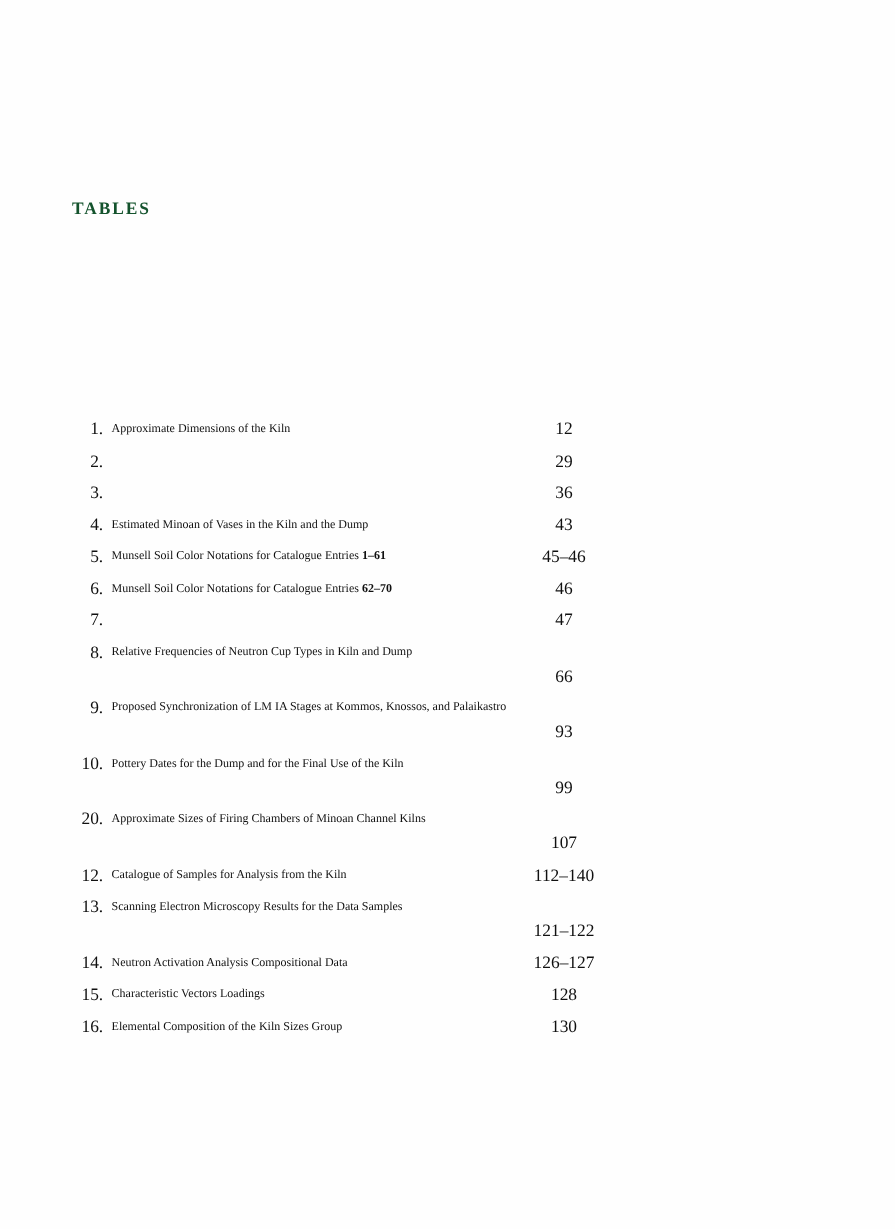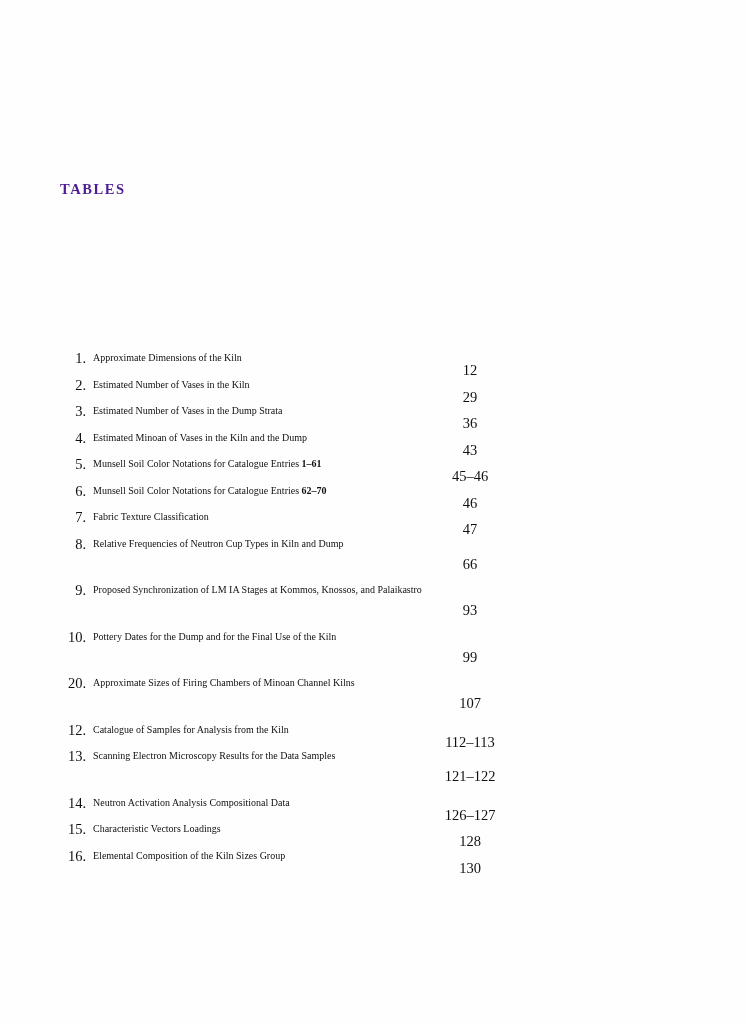--- a/index.html
+++ b/index.html
@@ -23,22 +23,21 @@
     height: 1024px;
     background: #fefefe;
   }
   .page-title {
     position: absolute;
     left: 60px;
     top: 166px;
     font-size: 14.5px;
     letter-spacing: 1.6px;
     font-weight: 600;
-    color: #4c1d95;
-    margin-top: 15px;
+    color: #14532d;
   }
   .toc {
     position: absolute;
     left: 60px;
     top: 348px;
     width: 430px;
   }
   .toc-row {
     position: relative;
     display: block;
@@ -73,46 +72,44 @@
     text-align: center;
     font-size: 14.5px;
     line-height: 20px;
   }
   .page-no.wide {
     left: 372px;
     width: 76px;
   }
   .row-h2 { min-height: 40px; }
   .row-h2 .page-no { top: 20px; }
-  .page-no.top { top: 12px; }
+  .page-no.top { top: 0; }
 </style>
 </head>
 <body>
 
 <div class="page">
 
   <div class="page-title">TABLES</div>
 
   <div class="toc">
 
     <div class="toc-row">
       <span class="num">1.</span>
       <span class="title-cell">Approximate Dimensions of the Kiln</span>
       <span class="page-no top">12</span>
     </div>
 
     <div class="toc-row">
       <span class="num">2.</span>
-      <span class="title-cell">Estimated Number of Vases in the Kiln</span>
       <span class="page-no top">29</span>
     </div>
 
     <div class="toc-row">
       <span class="num">3.</span>
-      <span class="title-cell">Estimated Number of Vases in the Dump Strata</span>
       <span class="page-no top">36</span>
     </div>
 
     <div class="toc-row">
       <span class="num">4.</span>
       <span class="title-cell">Estimated Minoan of Vases in the Kiln and the Dump</span>
       <span class="page-no top">43</span>
     </div>
 
     <div class="toc-row">
@@ -122,21 +119,20 @@
     </div>
 
     <div class="toc-row">
       <span class="num">6.</span>
       <span class="title-cell"><span>Munsell Soil Color Notations for Catalogue Entries </span><b>62–70</b></span>
       <span class="page-no wide top">46</span>
     </div>
 
     <div class="toc-row">
       <span class="num">7.</span>
-      <span class="title-cell">Fabric Texture Classification</span>
       <span class="page-no top">47</span>
     </div>
 
     <div class="toc-row row-h2">
       <span class="num">8.</span>
       <span class="title-cell">Relative Frequencies of Neutron Cup Types in Kiln and Dump</span>
       <span class="page-no">66</span>
     </div>
 
     <div class="toc-row row-h2">
@@ -153,21 +149,21 @@
 
     <div class="toc-row row-h2">
       <span class="num">20.</span>
       <span class="title-cell">Approximate Sizes of Firing Chambers of Minoan Channel Kilns</span>
       <span class="page-no">107</span>
     </div>
 
     <div class="toc-row">
       <span class="num">12.</span>
       <span class="title-cell">Catalogue of Samples for Analysis from the Kiln</span>
-      <span class="page-no wide top">112–113</span>
+      <span class="page-no wide top">112–140</span>
     </div>
 
     <div class="toc-row row-h2">
       <span class="num">13.</span>
       <span class="title-cell">Scanning Electron Microscopy Results for the Data Samples</span>
       <span class="page-no wide">121–122</span>
     </div>
 
     <div class="toc-row">
       <span class="num">14.</span>

